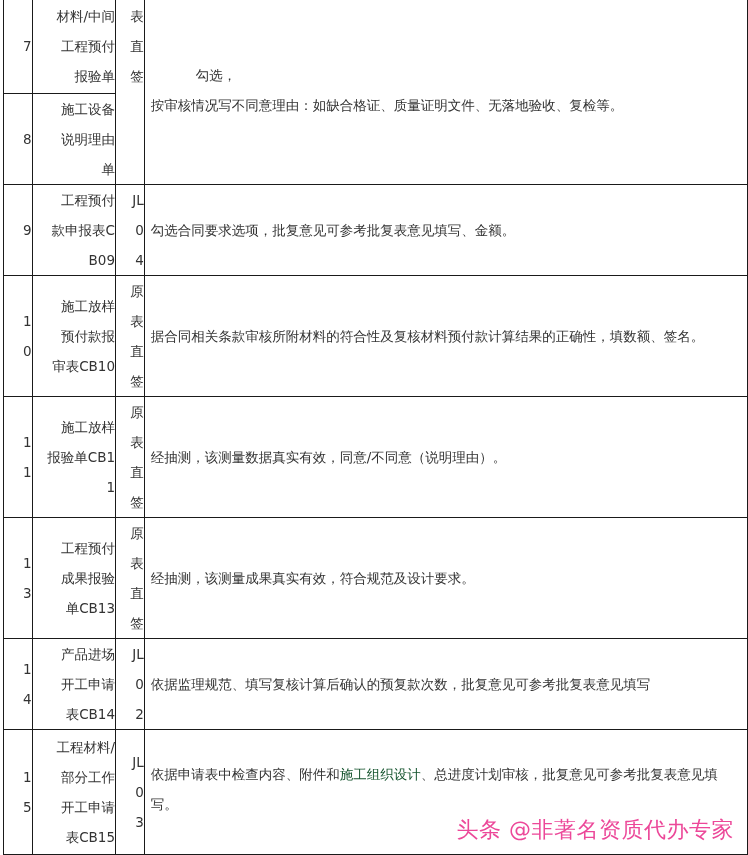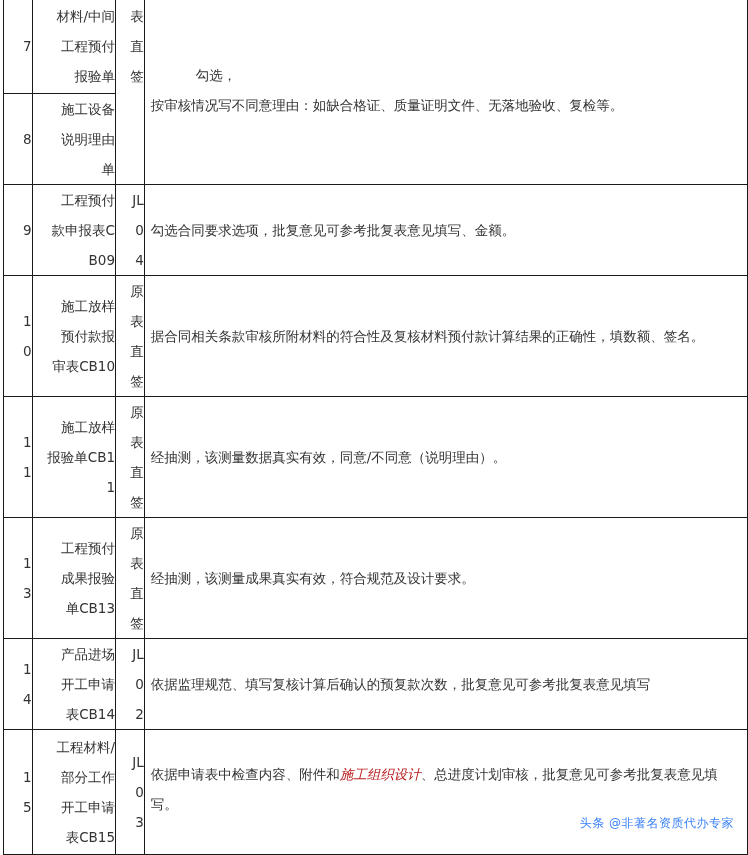--- a/index.html
+++ b/index.html
@@ -20,24 +20,24 @@
     text-align: right;
     line-height: 30px;
   }
   .c-no { width: 28px; }
   .c-name { width: 83px; }
   .c-code { width: 28px; }
   .c-note { width: 598px; text-align: left !important; padding-left: 6px !important; padding-right: 6px !important; }
   .stack span { display: block; }
   .note-line { display: block; line-height: 30px; }
   .indent { padding-left: 45px; }
-  .link { color: #b91c1c; font-style: italic; }
+  .link { color: #14532d; }
   .watermark {
     position: absolute; right: 14px; top: 815px;
-    font-size: 12px; color: #3b82f6; letter-spacing: 0.5px;
+    font-size: 22px; color: #ec4899; letter-spacing: 0.5px;
     font-family: "DejaVu Sans", sans-serif;
   }
 </style>
 </head>
 <body>
 
 <table class="tbl">
   <colgroup>
     <col style="width:29px">
       <col style="width:84px">

